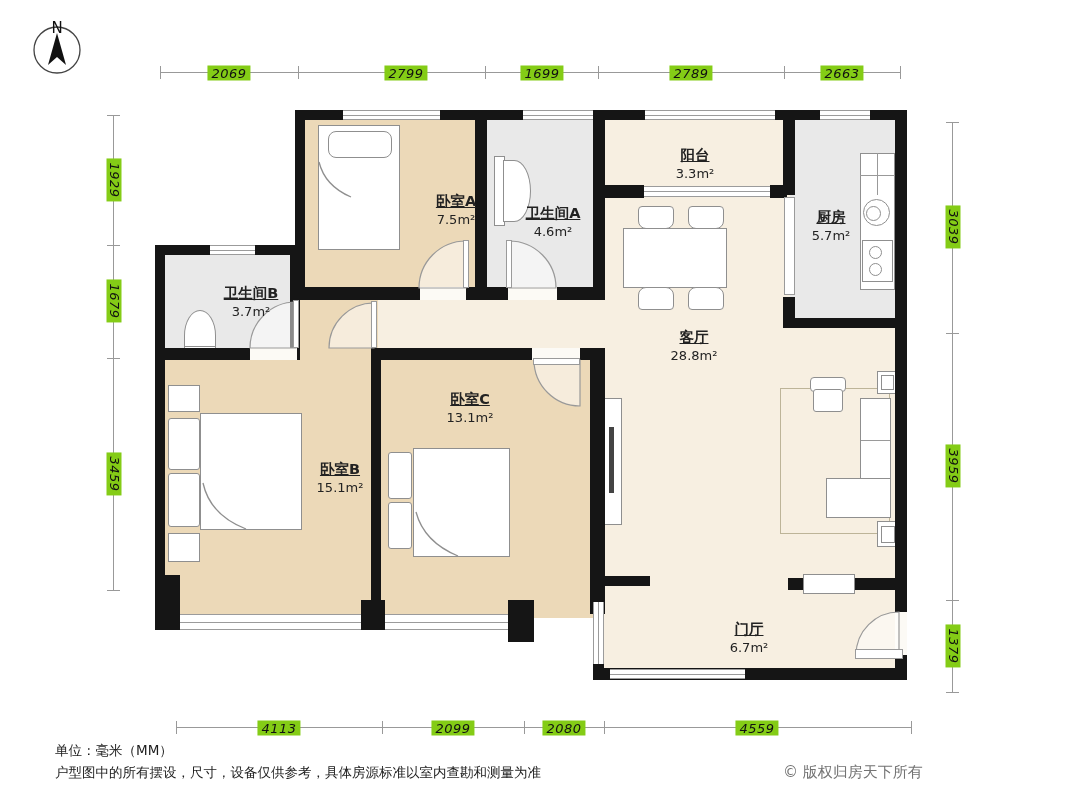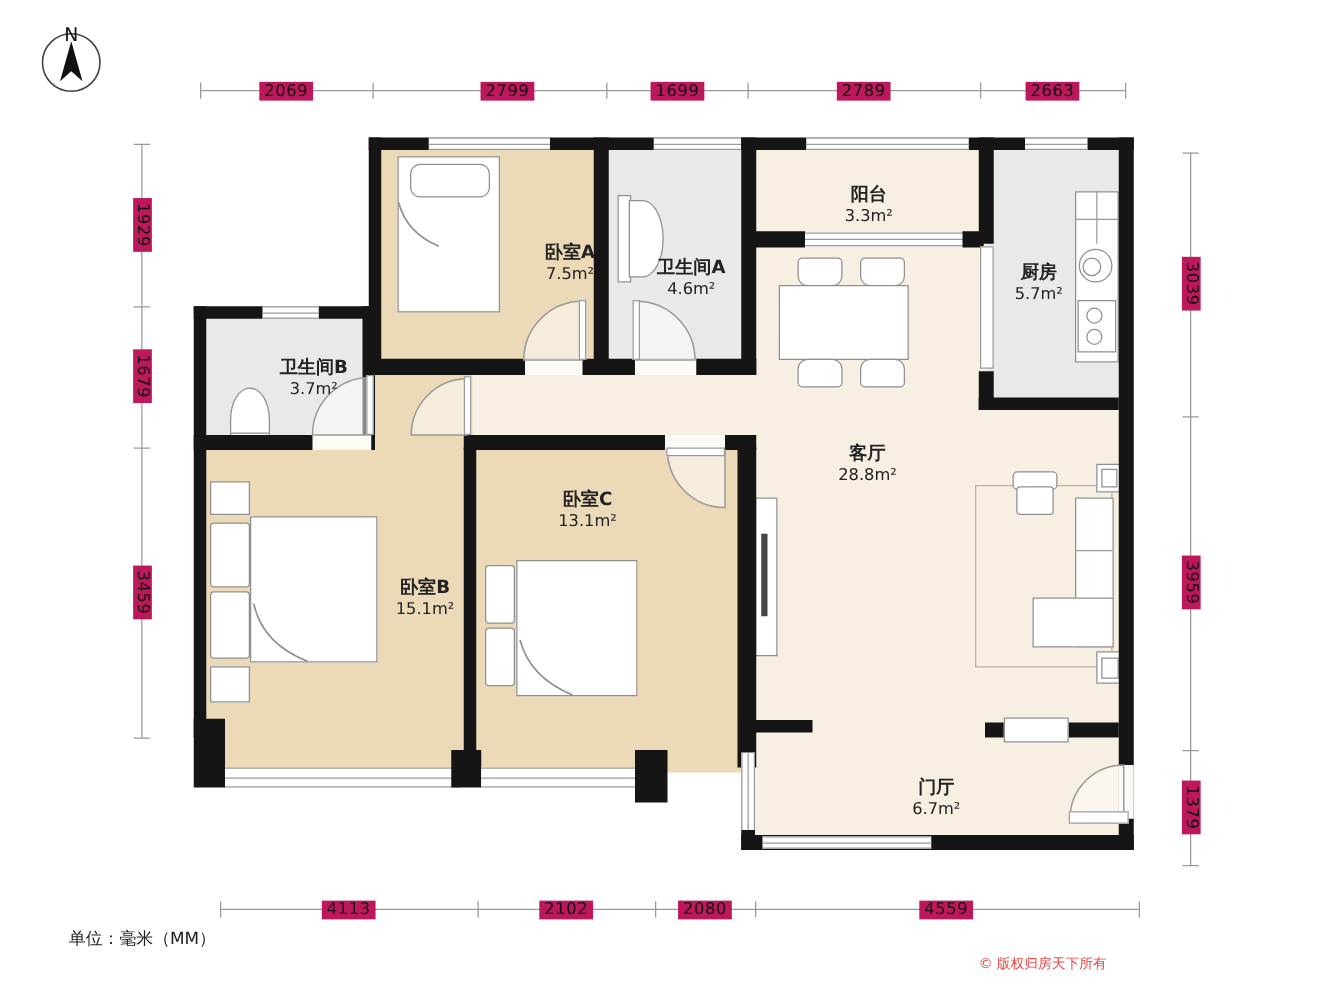--- a/index.html
+++ b/index.html
@@ -16,28 +16,28 @@
      linear-gradient(#9b9b9b,#9b9b9b),linear-gradient(#9b9b9b,#9b9b9b),linear-gradient(#9b9b9b,#9b9b9b);
      background-size:100% 1px;background-position:0 0,0 50%,0 100%;background-repeat:no-repeat;}
   .win-v{position:absolute;background-color:#fff;background-image:
      linear-gradient(#9b9b9b,#9b9b9b),linear-gradient(#9b9b9b,#9b9b9b),linear-gradient(#9b9b9b,#9b9b9b);
      background-size:1px 100%;background-position:0 0,50% 0,100% 0;background-repeat:no-repeat;}
   .furn{position:absolute;background:#fff;border:1.5px solid #8f8f8f;box-sizing:border-box;}
   .thin{border-width:1px;}
   .circle{border-radius:50%;}
   .leaf{position:absolute;background:#fff;border:1px solid #9a9a9a;box-sizing:border-box;}
   .dline{position:absolute;background:#999;}
-  .dim-label{position:absolute;transform:translate(-50%,-50%);background:#be185d;padding:0 4px;
-     font-size:13px;color:#111;letter-spacing:.5px;white-space:nowrap;}
+  .dim-label{position:absolute;transform:translate(-50%,-50%);background:#84cc16;padding:0 4px;
+     font-size:13px;color:#111;letter-spacing:.5px;white-space:nowrap;font-style:italic;}
   .dim-label.vert{writing-mode:vertical-rl;padding:4px 0;}
   .room-label{position:absolute;transform:translateX(-50%);text-align:center;color:#222;white-space:nowrap;}
-  .room-name{font-size:14.5px;font-weight:600;}
+  .room-name{font-size:14.5px;font-weight:600;text-decoration:underline;}
   .room-area{font-size:13px;margin-top:1px;font-weight:500;}
   .footer-line{position:absolute;font-size:13.5px;color:#1c1c1c;}
-  .copyright{position:absolute;font-size:11px;color:#ef4444;}
+  .copyright{position:absolute;font-size:15px;color:#737373;}
   svg{position:absolute;left:0;top:0;}
 </style>
 </head>
 <body>
 
 <div class="page">
 
   <svg style="left:28px;top:12px" width="60" height="66" viewBox="0 0 60 66">
     <circle cx="29" cy="38" r="23" fill="none" stroke="#444" stroke-width="1.3"></circle>
     <text x="29" y="21" text-anchor="middle" font-size="15" fill="#111">N</text>
@@ -202,21 +202,21 @@
     <div class="room-area">3.7m²</div>
   </div>
   <div class="room-label" style="left:340px;top:460px">
     <div class="room-name">卧室B</div>
     <div class="room-area">15.1m²</div>
   </div>
   <div class="room-label" style="left:470px;top:390px">
     <div class="room-name">卧室C</div>
     <div class="room-area">13.1m²</div>
   </div>
-  <div class="room-label" style="left:694px;top:353px">
+  <div class="room-label" style="left:694px;top:328px">
     <div class="room-name">客厅</div>
     <div class="room-area">28.8m²</div>
   </div>
   <div class="room-label" style="left:749px;top:620px">
     <div class="room-name">门厅</div>
     <div class="room-area">6.7m²</div>
   </div>
 
   <div class="dline" style="left:160px;top:72px;width:740px;height:1px"></div>
   <div class="dline" style="left:160px;top:66px;width:1px;height:13px"></div>
@@ -249,20 +249,21 @@
   <div class="dim-label vert" style="left:953px;top:466px">3959</div>
   <div class="dim-label vert" style="left:953px;top:646px">1379</div>
 
   <div class="dline" style="left:176px;top:727px;width:735px;height:1px"></div>
   <div class="dline" style="left:176px;top:721px;width:1px;height:13px"></div>
   <div class="dline" style="left:382px;top:721px;width:1px;height:13px"></div>
   <div class="dline" style="left:524px;top:721px;width:1px;height:13px"></div>
   <div class="dline" style="left:604px;top:721px;width:1px;height:13px"></div>
   <div class="dline" style="left:911px;top:721px;width:1px;height:13px"></div>
   <div class="dim-label" style="left:279px;top:728px">4113</div>
-  <div class="dim-label" style="left:453px;top:728px">2102</div>
+  <div class="dim-label" style="left:453px;top:728px">2099</div>
   <div class="dim-label" style="left:564px;top:728px">2080</div>
   <div class="dim-label" style="left:757px;top:728px">4559</div>
 
   <div class="footer-line" style="left:55px;top:742px">单位：毫米（MM）</div>
+  <div class="footer-line" style="left:55px;top:764px">户型图中的所有摆设，尺寸，设备仅供参考，具体房源标准以室内查勘和测量为准</div>
   <div class="copyright" style="left:783px;top:763px">© 版权归房天下所有</div>
 
 </div>
 
 </body></html>

